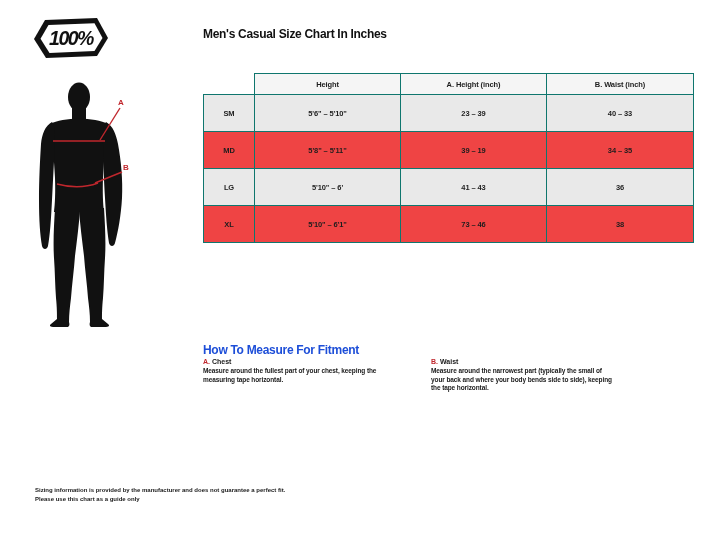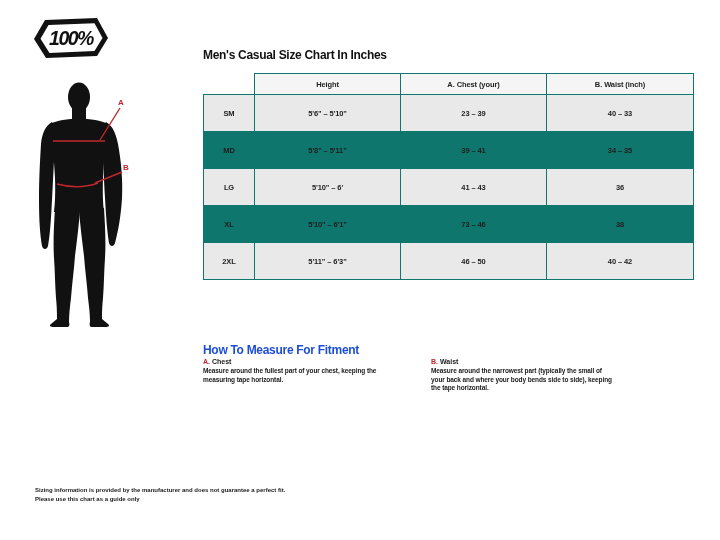--- a/index.html
+++ b/index.html
@@ -8,35 +8,35 @@
   .screen {
     position:relative; width:708px; height:540px; background:#ffffff;
     overflow:hidden;
   }
   
   .logo { position:absolute; left:32px; top:16px; width:78px; height:44px; }
   
   .figure { position:absolute; left:28px; top:80px; width:150px; height:248px; }
   
   .page-title {
-    position:absolute; left:203px; top:48px;
+    position:absolute; left:203px; top:27px;
     font-size:12px; font-weight:700; letter-spacing:-0.3px; color:#111;
   }
   
   .size-table {
     position:absolute; left:203px; top:73px; width:490px;
     border-collapse:collapse; table-layout:fixed;
   }
   .size-table th, .size-table td {
     border:1px solid #0f766e; text-align:center; vertical-align:middle;
     font-size:7.5px; font-weight:700; color:#1d1d1d; letter-spacing:-0.1px;
   }
   .size-table thead th { height:21px; background:#f5f5f5; }
   .size-table thead th.corner { border:none; background:#ffffff; }
-  .size-table tbody th, .size-table tbody td { height:37px; background:#0f766e; }
+  .size-table tbody th, .size-table tbody td { height:37px; background:#ef4444; }
   .size-table tbody tr:nth-child(odd) th,
   .size-table tbody tr:nth-child(odd) td { background:#e9e9e9; }
   
   .measure-heading {
     position:absolute; left:203px; top:343px;
     font-size:12px; font-weight:700; letter-spacing:-0.3px; color:#1d4ed8;
   }
   .measure-block { position:absolute; top:358px; }
   .measure-block.chest { left:203px; width:225px; }
   .measure-block.waist { left:431px; width:235px; }
@@ -96,54 +96,48 @@
     <colgroup>
       <col style="width:51px">
         <col style="width:146px">
         <col style="width:146px">
         <col style="width:147px">
     </colgroup>
     <thead>
       <tr>
         <th class="corner"></th>
         <th>Height</th>
-        <th>A. Chest (your)</th>
+        <th>A. Height (inch)</th>
         <th>B. Waist (inch)</th>
       </tr>
     </thead>
     <tbody>
       <tr>
         <th>SM</th>
         <td>5'6" – 5'10"</td>
         <td>23 – 39</td>
         <td>40 – 33</td>
       </tr>
       <tr>
         <th>MD</th>
         <td>5'8" – 5'11"</td>
-        <td>39 – 41</td>
+        <td>39 – 19</td>
         <td>34 – 35</td>
       </tr>
       <tr>
         <th>LG</th>
         <td>5'10" – 6'</td>
         <td>41 – 43</td>
         <td>36</td>
       </tr>
       <tr>
         <th>XL</th>
         <td>5'10" – 6'1"</td>
         <td>73 – 46</td>
         <td>38</td>
-      </tr>
-      <tr>
-        <th>2XL</th>
-        <td>5'11" – 6'3"</td>
-        <td>46 – 50</td>
-        <td>40 – 42</td>
       </tr>
     </tbody>
   </table>
 
   <div class="measure-heading">How To Measure For Fitment</div>
 
   <div class="measure-block chest">
     <div class="measure-label">
       <span class="letter">A.</span>
       <span>Chest</span>

